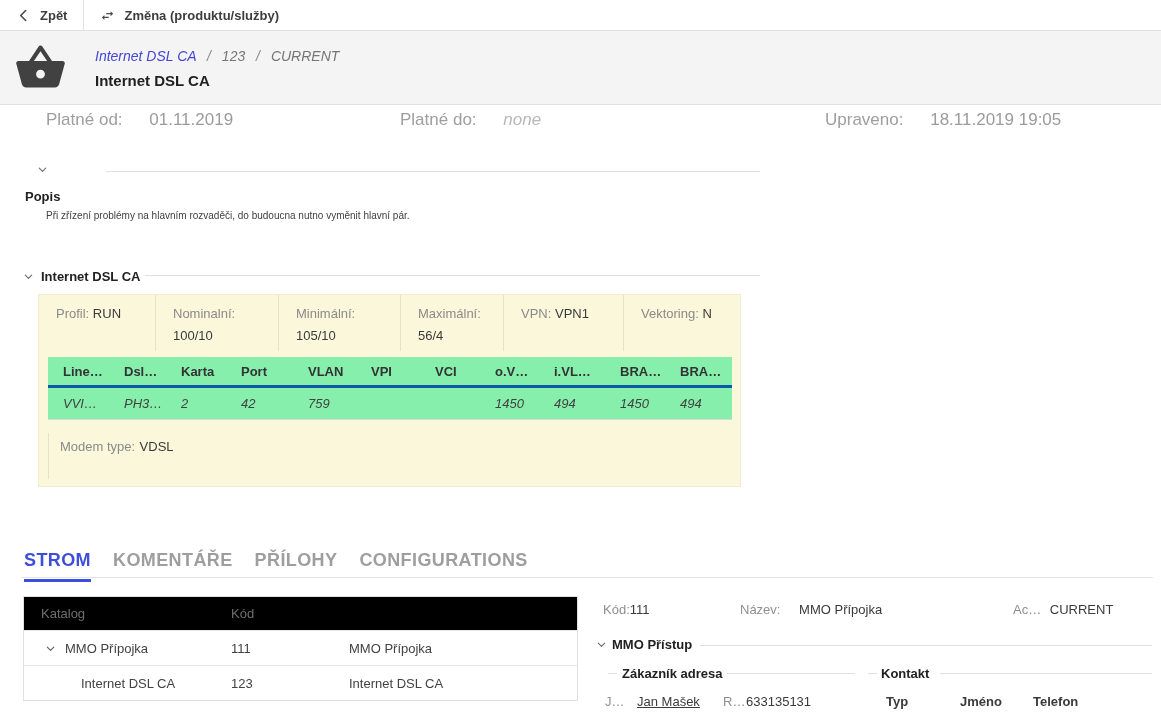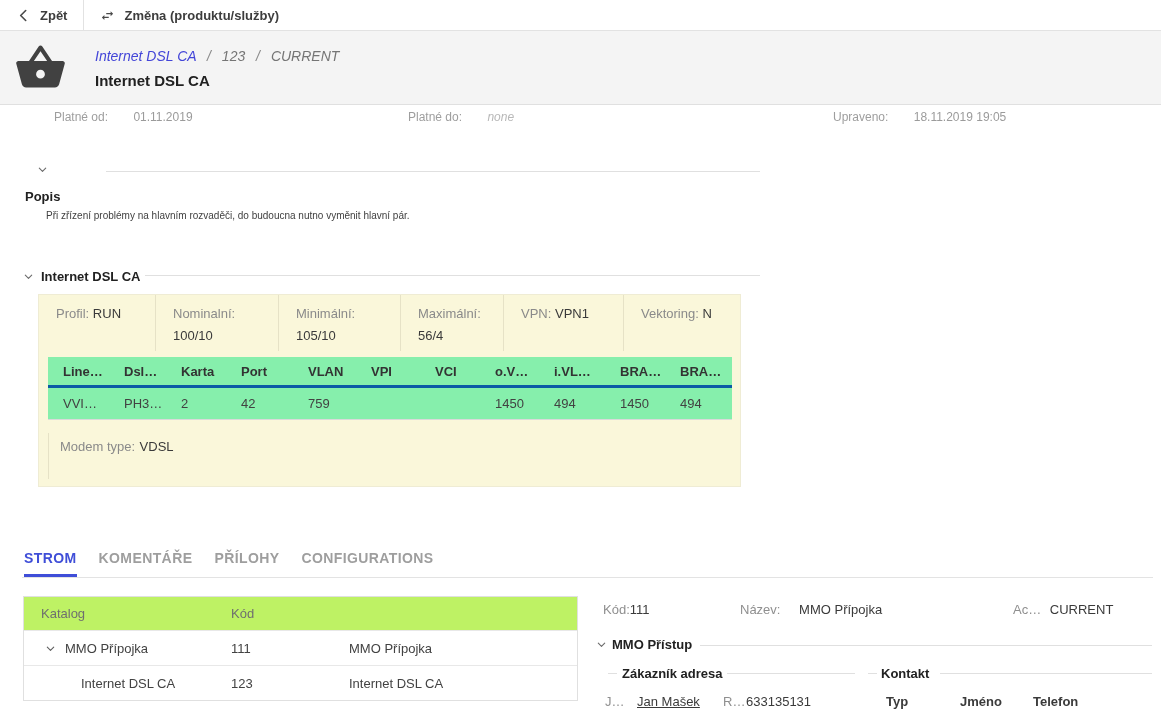--- a/index.html
+++ b/index.html
@@ -25,21 +25,21 @@
   .header-band{position:absolute;top:31px;left:0;right:0;height:73px;background:#f4f4f4;
                border-bottom:1px solid #e0e0e0;}
   .basket{position:absolute;left:14px;top:10px;width:53px;height:53px;}
   .breadcrumb{position:absolute;left:95px;top:17px;font-size:14px;font-style:italic;color:#757575;}
   .breadcrumb .bc-link{color:#4345d8;text-decoration:none;cursor:pointer;}
   .breadcrumb .bc-sep{margin:0 7px;color:#8a8a8a;}
   .page-title{position:absolute;left:95px;top:41px;font-size:15px;font-weight:bold;color:#212121;}
 
   
   .meta-row{position:absolute;top:105px;left:0;right:0;height:26px;overflow:hidden;}
-  .meta-item{position:absolute;top:5px;font-size:12px;color:#9e9e9e;white-space:nowrap;margin-left:8px;}
+  .meta-item{position:absolute;top:5px;font-size:17px;color:#9e9e9e;white-space:nowrap;}
   .meta-item .lbl{color:#9e9e9e;}
   .meta-item .val{margin-left:22px;color:#9b9b9b;}
   .meta-item .val.none{font-style:italic;color:#b8b8b8;}
 
   
   .section-h{position:absolute;display:flex;align-items:center;gap:7px;height:16px;}
   .section-h .sh-title{font-size:13px;font-weight:bold;color:#212121;white-space:nowrap;}
   .chev{width:11px;height:11px;flex:0 0 auto;}
   .h-line{position:absolute;height:1px;background:#e0e0e0;}
 
@@ -54,42 +54,42 @@
   .info-cell .lbl{color:#8a8a8a;}
   .info-cell .val{color:#3a3a3a;}
   .info-cell .val2{color:#3a3a3a;margin-top:7px;}
 
   .white-table{position:absolute;left:9px;top:62px;width:684px;background:#86efac;
                border-bottom:1px solid #dadada;}
   .wt-grid{display:grid;grid-template-columns:61px 57px 60px 67px 63px 64px 60px 59px 66px 60px 1fr;
            padding-left:15px;align-items:center;}
   .wt-head{height:28px;font-size:13px;font-weight:bold;color:#333;}
   .wt-rule{height:3px;background:#0b5aa5;}
-  .wt-row{height:31px;font-size:13px;color:#424242;}
+  .wt-row{height:31px;font-size:13px;color:#424242;font-style:italic;}
 
   .ren-row{position:absolute;left:9px;top:134px;display:flex;}
   .ren-left{width:168px;padding:8px 0 0 11px;}
   .ren-div{width:1px;height:46px;background:#e6e2c6;margin-top:4px;}
   .ren-right{padding:8px 0 0 11px;}
   .ren-row .lbl{font-size:13px;color:#8a8a8a;}
   .ren-row .val{font-size:13px;color:#3a3a3a;}
   .ren-left .val{display:block;margin-top:6px;}
 
   
   .tabs{position:absolute;left:24px;top:550px;display:flex;gap:22px;z-index:2;}
-  .tab{font-size:14px;font-weight:bold;letter-spacing:.4px;color:#9e9e9e;
+  .tab{font-size:18px;font-weight:bold;letter-spacing:.4px;color:#9e9e9e;
        padding-bottom:11px;cursor:pointer;white-space:nowrap;}
   .tab.active{color:#3f4ed8;border-bottom:3px solid #3f4ed8;padding-bottom:8px;}
   .tabs-line{position:absolute;left:22px;top:577px;width:1131px;height:1px;background:#e3e3e3;}
 
   
   .catalog{position:absolute;left:23px;top:596px;width:555px;border:1px solid #e0e0e0;
            box-sizing:border-box;background:#fff;}
   .cat-grid{display:grid;grid-template-columns:190px 118px 1fr;align-items:center;padding-left:17px;}
-  .cat-head{height:33px;background:#bef264;font-size:13px;color:#6f6f6f;}
+  .cat-head{height:33px;background:#000000;font-size:13px;color:#6f6f6f;}
   .cat-row{height:34px;border-top:1px solid #e8e8e8;font-size:13px;color:#424242;}
   .cat-cell{display:flex;align-items:center;gap:9px;overflow:hidden;white-space:nowrap;}
   .cat-indent{padding-left:40px;}
 
   
   .detail{position:absolute;left:580px;top:588px;right:8px;height:127px;}
   .d-abs{position:absolute;white-space:nowrap;font-size:13px;}
   .d-lbl{color:#8f8f8f;}
   .d-val{color:#3a3a3a;}
   .d-bold{font-weight:bold;color:#3a3a3a;}

